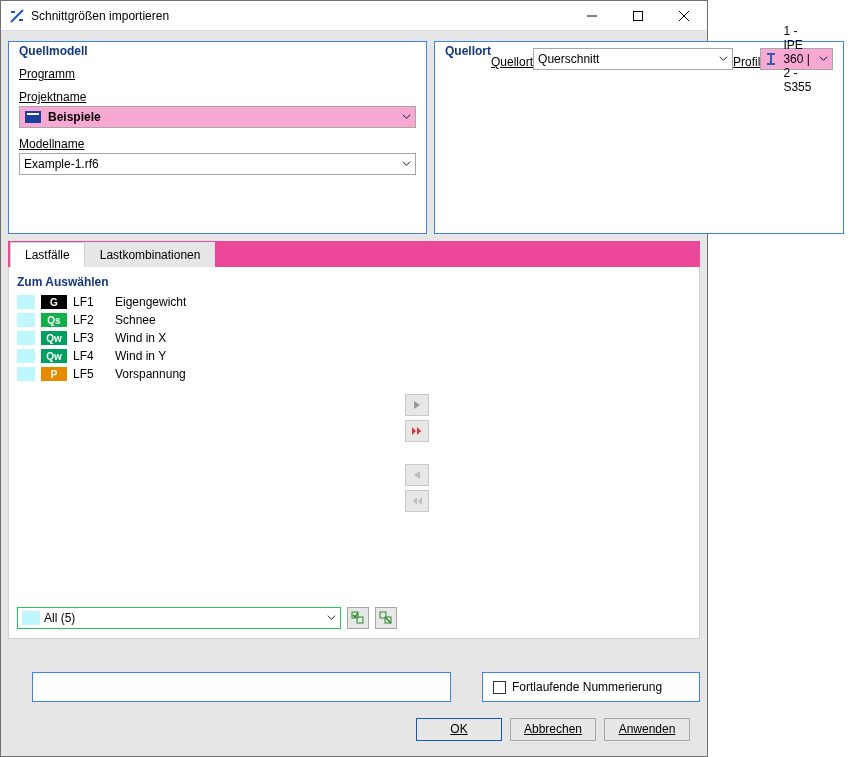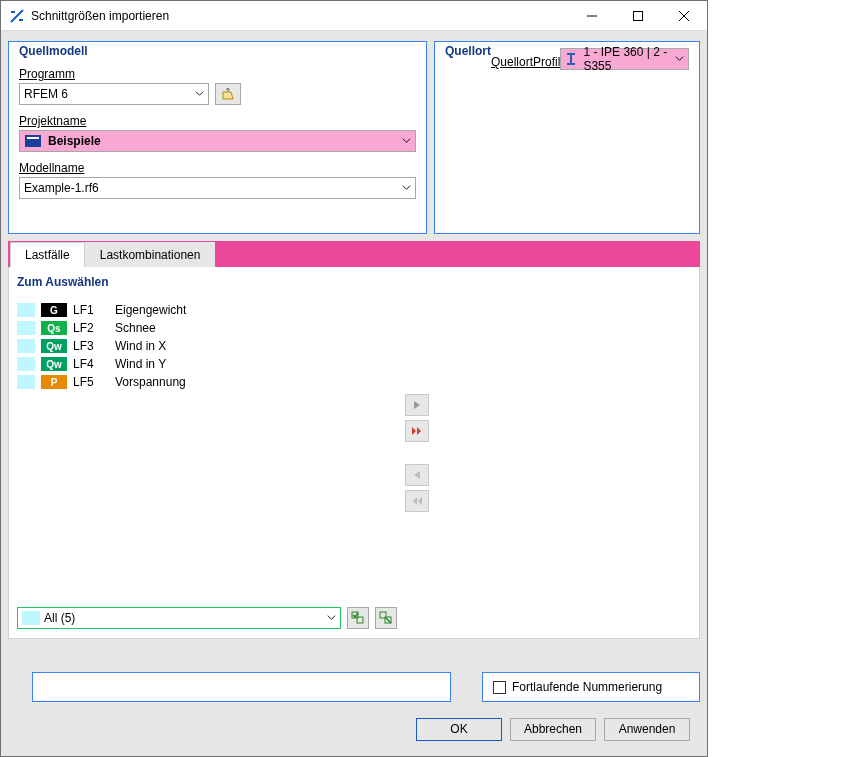--- a/index.html
+++ b/index.html
@@ -36,21 +36,21 @@
   .prof-icon { width:14px;height:14px; display:flex; align-items:center; justify-content:center; color:#6b8ed6;}
   .narrow .select { width:200px; flex:0 0 200px;}
 
   
   .tabbar { background:#ec4899; height:26px; display:flex; align-items:flex-end; padding-left:2px; gap:0;}
   .tab { padding: 5px 14px 5px 14px; background:#e6e6e6; border:1px solid transparent; border-bottom:none; }
   .tab.active { background:#fff; border-color:#d0d0d0; }
 
   .lists-box { background:#fff; border:1px solid #d0d0d0; border-top:none; height: 372px; display:flex; padding:8px; gap:6px;}
   .list-pane { flex:1; display:flex; flex-direction:column; }
-  .list-pane .hdr { color:#14387f; font-weight:600; margin-bottom:12px;}
+  .list-pane .hdr { color:#14387f; font-weight:600; margin-bottom:4px;}
   .list-body { flex:1; border:0; overflow:auto;}
   .lf-row { display:flex; align-items:center; height:18px; gap:6px; padding-left:0;}
   .sw { width:18px; height:14px;}
   .sw1{ background:#bff7ff;}
   .badge { width:26px; height:14px; font-size:10px; color:#fff; display:flex; align-items:center; justify-content:center; font-weight:600;}
   .b-G{background:#000;} .b-Qs{background:#0fb24a;} .b-Qw{background:#00a060;} .b-P{background:#e68a00;}
   .lf-id{ width:36px;}
   .move-col { width:28px; display:flex; flex-direction:column; align-items:center; justify-content:center; gap:4px;}
   .move-btn { width:24px; height:22px; border:1px solid #c9c9c9; background:#e7e7e7; display:flex; align-items:center; justify-content:center; color:#7a7a7a;}
   .move-btn.hot{ color:#d43a2f;}
@@ -64,21 +64,21 @@
   .tiny-btn{ width:22px;height:22px; border:1px solid #a7a7a7; background:#e7e7e7; display:flex; align-items:center; justify-content:center;}
   .tiny-btn svg{width:14px;height:14px;}
 
   
   .row.bottom .groupbox{ height:30px; padding:6px 10px; display:flex; align-items:center;margin-left:24px;}
   .row.bottom .groupbox.left{ flex:0 0 419px;}
   .row.bottom .groupbox.right{ flex:1;}
   .chk{ width:13px;height:13px; border:1px solid #333; margin-right:6px; display:inline-block;}
 
   
-  .footer{ background:#e6e6e6; height:40px; display:flex; align-items:center; justify-content:flex-end; gap:8px; padding-right:10px;}
+  .footer{ background:#e6e6e6; height:40px; display:flex; align-items:center; justify-content:flex-end; gap:8px; padding-right:10px;text-decoration:underline;}
   .btn{ min-width:86px; height:23px; border:1px solid #a7a7a7; background:#e7e7e7; display:flex; align-items:center; justify-content:center; padding:0 12px;}
   .btn.primary{ border:1px solid #1857c6; background:#e7e7e7;}
 
   .top-right-inner{display:flex; }
 </style>
 </head>
 <body>
 
 <div class="window">
 
@@ -108,34 +108,20 @@
       </div>
   </div>
 
   <div class="body-area">
 
     <div class="row">
       <div class="groupbox top-left">
         <div class="group-title">Quellmodell</div>
 
         <div class="field-label">Programm</div>
-        <div class="select-row narrow">
-          <div class="select light" style="width:190px;flex:0 0 190px;">
-            <span>RFEM 6</span>
-            <span class="chev"><svg viewBox="0 0 10 10">
-                  <path d="M1 3 L5 7 L9 3" fill="none" stroke="#000"></path>
-                </svg></span>
-          </div>
-          <div class="icon-btn">
-            <svg width="14" height="14" viewBox="0 0 14 14">
-                <path d="M2 5 H10 L12 12 H2 Z" fill="#f9e29c" stroke="#b58a00"></path>
-                <path d="M7 1 L7 5 M5 3 L7 1 L9 3" fill="none" stroke="#6b6b6b"></path>
-              </svg>
-          </div>
-        </div>
 
         <div class="field-label">Projektname</div>
         <div class="select-row">
           <div class="select">
             <span class="mini-icon">
                 <span class="proj-icon"></span>
               </span>
             <b>Beispiele</b>
             <span class="chev"><svg viewBox="0 0 10 10">
                   <path d="M1 3 L5 7 L9 3" fill="none" stroke="#000"></path>
@@ -151,20 +137,28 @@
                   <path d="M1 3 L5 7 L9 3" fill="none" stroke="#000"></path>
                 </svg></span>
           </div>
         </div>
       </div>
 
       <div class="groupbox top-right top-right-inner">
         <div class="group-title">Quellort</div>
 
         <div class="field-label">Quellort</div>
+        <div class="select-row narrow">
+          <div class="select light" style="width:200px;flex:0 0 200px;">
+            <span>Querschnitt</span>
+            <span class="chev"><svg viewBox="0 0 10 10">
+                  <path d="M1 3 L5 7 L9 3" fill="none" stroke="#000"></path>
+                </svg></span>
+          </div>
+        </div>
 
         <div class="field-label">Profil</div>
         <div class="select-row">
           <div class="select">
             <span class="mini-icon prof-icon">
               <svg viewBox="0 0 12 12" width="12" height="12">
                   <path d="M2 1 H10 M6 1 V11 M2 11 H10" stroke="#2a5fb0" stroke-width="2" fill="none"></path>
                 </svg>
             </span>
             <span>1 - IPE 360 | 2 - S355</span>

